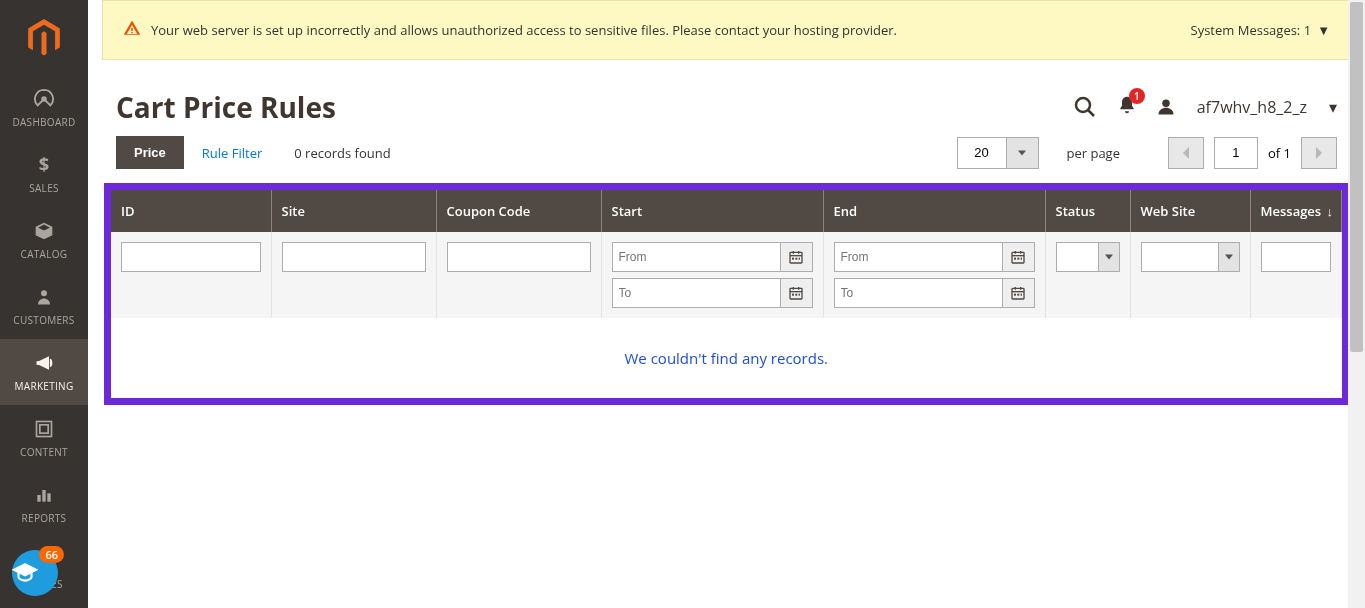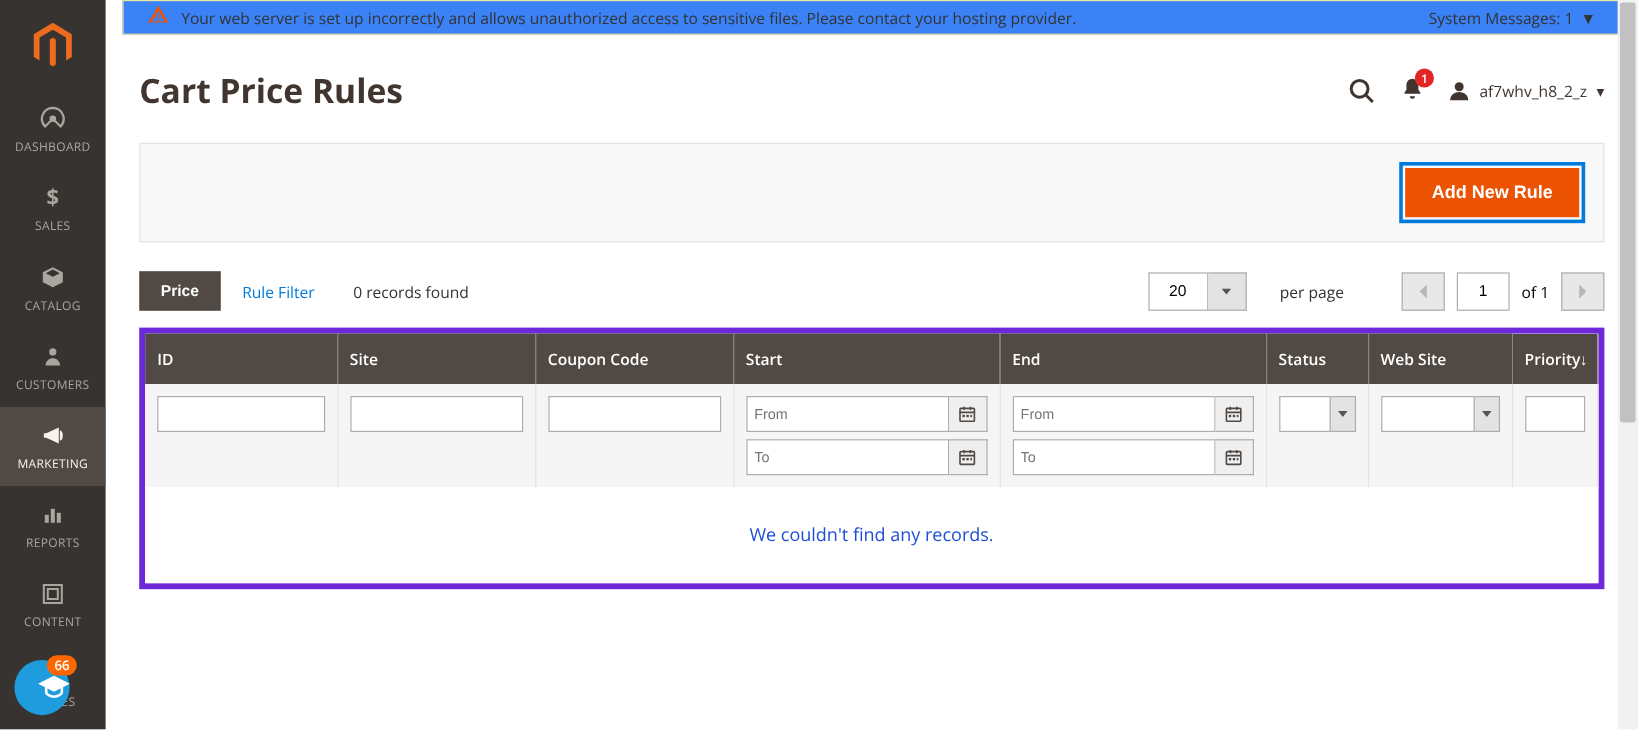--- a/index.html
+++ b/index.html
@@ -6,64 +6,64 @@
 body{font-family:'Open Sans',Arial,sans-serif;font-size:14px;color:#333;background:#fff;overflow:hidden}
 .app{display:flex;height:608px;width:1365px;position:relative}
 .sidebar{width:88px;background:#373330;display:flex;flex-direction:column;align-items:center;flex-shrink:0;overflow:hidden}
 .logo{width:88px;height:75px;display:flex;align-items:center;justify-content:center}
 .logo svg{width:34px;height:38px}
 .nav-item{width:88px;padding:12px 0;display:flex;flex-direction:column;align-items:center;cursor:pointer;color:#aaa69e}
 .nav-item.active{background:#514943;color:#f7f3eb}
 .nav-item .icon{width:24px;height:24px;display:flex;align-items:center;justify-content:center;margin-bottom:4px}
 .nav-item .label{font-size:10px;text-align:right;letter-spacing:0.3px}
 .main{flex:1;display:flex;flex-direction:column;overflow-y:auto;position:relative}
-.sys-msg{background:#3b82f6;border:1px solid #e8e4a8;padding:2px 20px;display:flex;align-items:center;margin:0 14px 0 14px}
+.sys-msg{background:#fef9c3;border:1px solid #e8e4a8;padding:18px 20px;display:flex;align-items:center;margin:0 14px 0 14px}
 .sys-msg .warn-icon{color:#eb5202;margin-right:10px}
 .sys-msg .msg-text{color:#333;font-size:13px;flex:1}
 .sys-msg .sys-count{color:#333;font-size:13px;display:flex;align-items:center}
 .sys-msg .sys-count .caret{margin-left:6px}
 .header{display:flex;align-items:center;padding:28px 28px 10px 28px}
 .page-title{font-size:28px;color:#41362f;font-weight:700;flex:1}
 .header-tools{display:flex;align-items:center;gap:20px}
 .search-icon{width:24px;height:24px;cursor:pointer}
 .notif{position:relative;cursor:pointer}
 .notif .badge{position:absolute;top:-6px;right:-8px;background:#e22626;color:#fff;font-size:10px;border-radius:10px;padding:1px 5px;font-weight:600}
-.user-menu{display:flex;align-items:center;cursor:pointer;gap:8px;color:#41362f;font-size:13px}
+.user-menu{display:flex;align-items:center;cursor:pointer;gap:22px;color:#41362f;font-size:16px}
 .actions-bar{background:#f8f8f8;border:1px solid #e3e3e3;margin:14px 28px 24px 28px;padding:20px;display:flex;justify-content:flex-end}
 .btn-primary{background:#eb5202;color:#fff;border:none;padding:12px 22px;font-size:15px;font-weight:600;cursor:pointer;outline:3px solid #007bdb;outline-offset:2px}
 .toolbar{display:flex;align-items:center;padding:0 28px 14px 28px;gap:18px}
 .btn-search{background:#514943;color:#fff;border:none;padding:9px 18px;font-size:13px;font-weight:600;cursor:pointer}
 .link{color:#007bdb;font-size:13px;cursor:pointer}
 .records-found{color:#333;font-size:13px;margin-left:14px}
 .spacer{flex:1}
 .per-page-input{width:50px;height:32px;border:1px solid #adadad;text-align:center;font-size:13px}
 .dd-btn{width:32px;height:32px;border:1px solid #adadad;background:#e3e3e3;border-left:none;cursor:pointer;display:inline-flex;align-items:center;justify-content:center}
 .per-page-label{font-size:13px;color:#333;margin:0 10px}
 .pager{display:flex;align-items:center;gap:10px;margin-left:20px}
 .pager-btn{width:36px;height:32px;border:1px solid #adadad;background:#e8e8e8;cursor:pointer;display:flex;align-items:center;justify-content:center;color:#999}
 .pager-input{width:44px;height:32px;border:1px solid #adadad;text-align:center;font-size:13px}
 .pager-of{font-size:13px;color:#000000}
-.grid{margin:0 28px;border:5px solid #6d28d9}
+.grid{margin:0 16px;border:7px solid #6d28d9}
 .grid table{width:100%;border-collapse:collapse}
 .grid th{background:#514943;color:#fff;font-size:13px;font-weight:600;text-align:left;padding:12px 10px;border-right:1px solid #8a837e}
 .grid th.sort{position:relative}
 .grid th.sort .sort-arrow{position:absolute;right:8px;color:#f7f3eb}
 .filter-row td{background:#f5f5f5;padding:10px;border-right:1px solid #e3e3e3;vertical-align:top}
 .filter-input{width:100%;height:30px;border:1px solid #adadad;padding:0 6px;font-size:12px}
 .filter-select{width:100%;height:30px;border:1px solid #adadad;background:#fff;font-size:12px}
 .filter-select-wrap{position:relative}
 .filter-select-wrap .dd{position:absolute;right:0;top:0;width:22px;height:30px;background:#e3e3e3;border-left:1px solid #adadad;display:flex;align-items:center;justify-content:center;pointer-events:none;border-right:1px solid #adadad;border-top:1px solid #adadad;border-bottom:1px solid #adadad}
 .date-wrap{display:flex;margin-bottom:6px}
 .date-wrap:last-child{margin-bottom:0}
 .date-wrap input{flex:1;height:30px;border:1px solid #adadad;padding:0 6px;font-size:12px}
 .date-wrap .cal-btn{width:32px;height:30px;border:1px solid #adadad;border-left:none;background:#efefef;display:flex;align-items:center;justify-content:center;cursor:pointer}
 .empty-row td{text-align:center;padding:30px;font-size:15px;color:#1d4ed8;background:#fff}
 .scrollbar{position:absolute;right:0;top:0;width:17px;height:608px;background:#f1f1f1}
 .scrollbar-thumb{position:absolute;right:2px;top:2px;width:13px;height:350px;background:#c1c1c1;border-radius:2px}
-.help-bubble{position:absolute;bottom:12px;left:12px;width:46px;height:46px;border-radius:50%;background:#1e9cde;display:flex;align-items:center;justify-content:flex-end;cursor:pointer}
+.help-bubble{position:absolute;bottom:12px;left:12px;width:46px;height:46px;border-radius:50%;background:#1e9cde;display:flex;align-items:center;justify-content:flex-start;cursor:pointer}
 .help-bubble .count{position:absolute;top:-4px;right:-6px;background:#ff6600;color:#fff;font-size:11px;border-radius:10px;padding:1px 6px;font-weight:600}
 </style>
 </head>
 <body>
 
 <div class="app">
   <div class="sidebar">
     <div class="logo">
       <svg viewBox="0 0 100 120">
           <path fill="#ed6b1f" d="M50 0 L100 30 L100 90 L85 99 L85 39 L50 18 L15 39 L15 99 L0 90 L0 30 Z M42 44 L42 110 L50 115 L58 110 L58 44 L50 39 Z"></path>
@@ -106,36 +106,36 @@
     <div class="nav-item active">
       <span class="icon">
           <svg width="22" height="20" viewBox="0 0 24 24" fill="#f7f3eb">
             <path d="M3 10v4l3 .5L18 20V4L6 9.5 3 10zm16-3v10c2 0 3-2 3-5s-1-5-3-5z"></path>
           </svg>
         </span>
       <span class="label">MARKETING</span>
     </div>
     <div class="nav-item">
       <span class="icon">
+          <svg width="20" height="20" viewBox="0 0 24 24" fill="none" stroke="#aaa69e" stroke-width="2">
+            <rect x="3" y="3" width="18" height="18"></rect>
+            <rect x="7" y="7" width="10" height="10"></rect>
+          </svg>
+        </span>
+      <span class="label">CONTENT</span>
+    </div>
+    <div class="nav-item">
+      <span class="icon">
           <svg width="20" height="20" viewBox="0 0 24 24" fill="#aaa69e">
             <rect x="4" y="12" width="4" height="8"></rect>
             <rect x="10" y="6" width="4" height="14"></rect>
             <rect x="16" y="10" width="4" height="10"></rect>
           </svg>
         </span>
       <span class="label">REPORTS</span>
-    </div>
-    <div class="nav-item">
-      <span class="icon">
-          <svg width="20" height="20" viewBox="0 0 24 24" fill="none" stroke="#aaa69e" stroke-width="2">
-            <rect x="3" y="3" width="18" height="18"></rect>
-            <rect x="7" y="7" width="10" height="10"></rect>
-          </svg>
-        </span>
-      <span class="label">CONTENT</span>
     </div>
     <div class="nav-item">
       <span class="icon">
           <svg width="20" height="20" viewBox="0 0 24 24" fill="#aaa69e">
             <path d="M3 4h18l-1 5c0 1-1 2-2 2s-2-1-2-2c0 1-1 2-2 2s-2-1-2-2c0 1-1 2-2 2s-2-1-2-2c0 1-1 2-2 2s-2-1-2-2L3 4zm1 9h16v8H4v-8z"></path>
           </svg>
         </span>
       <span class="label">STORES</span>
     </div>
   </div>
@@ -169,23 +169,20 @@
           <svg width="18" height="18" viewBox="0 0 24 24" fill="#41362f">
               <circle cx="12" cy="7" r="5"></circle>
               <path d="M2 22c0-6 5-9 10-9s10 3 10 9H2z"></path>
             </svg>
           <span>af7whv_h8_2_z</span>
           <span>▾</span>
         </span>
       </div>
     </div>
 
-    <div class="actions-bar">
-      <button class="btn-primary">Add New Rule</button>
-    </div>
 
     <div class="toolbar">
       <button class="btn-search">Price</button>
       <span class="link">Rule Filter</span>
       <span class="records-found">0 records found</span>
       <span class="spacer"></span>
       <span style="display:flex">
         <input class="per-page-input" value="20" style="">
         <span class="dd-btn">
             <svg width="8" height="8" viewBox="0 0 10 10">
@@ -214,21 +211,21 @@
       <table>
         <thead>
           <tr>
             <th style="width:160px">ID</th>
             <th style="width:165px">Site</th>
             <th style="width:165px">Coupon Code</th>
             <th style="width:165px">Start</th>
             <th style="width:165px">End</th>
             <th style="width:85px">Status</th>
             <th style="width:120px">Web Site</th>
-            <th class="sort"><span>Priority</span><span class="sort-arrow">↓</span></th>
+            <th class="sort"><span>Messages</span><span class="sort-arrow">↓</span></th>
           </tr>
         </thead>
         <tbody>
           <tr class="filter-row">
             <td><input class="filter-input" style=""></td>
             <td><input class="filter-input" style=""></td>
             <td><input class="filter-input" style=""></td>
             <td>
               <div class="date-wrap">
                   <input placeholder="From" style="">

